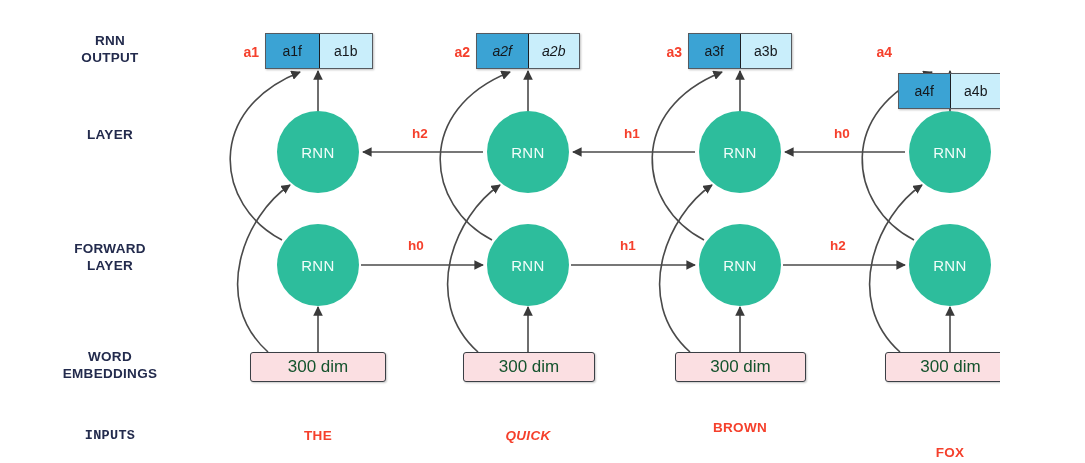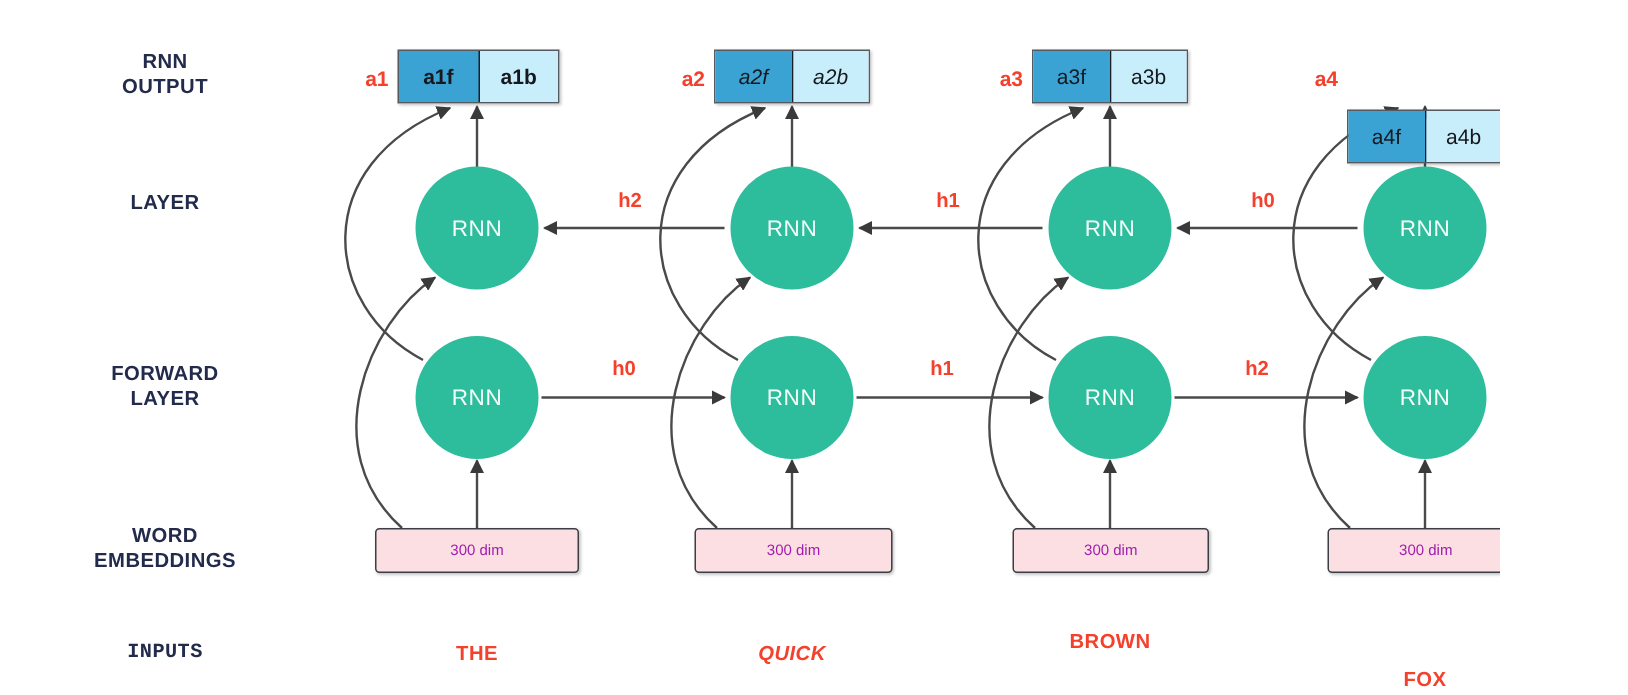--- a/index.html
+++ b/index.html
@@ -82,22 +82,22 @@
   }
   .emb-box {
     position: absolute;
     height: 30px;
     border: 1.4px solid #3a3f45;
     border-radius: 3px;
     background: #fbdfe2;
     display: flex;
     align-items: center;
     justify-content: center;
-    font-size: 10px;
-    color: #a21caf;
+    font-size: 17px;
+    color: #14532d;
     box-sizing: border-box;
     box-shadow: 1px 1px 2px rgba(0,0,0,0.22);
   }
   .word {
     position: absolute;
     text-align: center;
     color: #f5402c;
     font-size: 13.5px;
     font-weight: bold;
     width: 140px;
@@ -168,21 +168,21 @@
   </div>
   <div class="row-label" style="top:348px;">
     <div>WORD</div>
     <div>EMBEDDINGS</div>
   </div>
   <div class="row-label" style="top:427px;font-family:Liberation Mono, monospace;">
     <div>INPUTS</div>
   </div>
 
   <div class="out-tag" style="left:213px; top:44px;">a1</div>
-  <div class="out-box" style="left:265px; top:33px; width:108px;font-weight:bold;">
+  <div class="out-box" style="left:265px; top:33px; width:108px;">
     <div class="out-half fwd">a1f</div>
     <div class="out-half bwd">a1b</div>
   </div>
   <div class="rnn" style="left:277px; top:111px;">RNN</div>
   <div class="rnn" style="left:277px; top:224px;">RNN</div>
   <div class="emb-box" style="left:250px; top:352px; width:136px;">300 dim</div>
   <div class="word" style="left:248px; top:428px;">THE</div>
 
   <div class="out-tag" style="left:424px; top:44px;">a2</div>
   <div class="out-box" style="left:476px; top:33px; width:104px;font-style:italic;">

